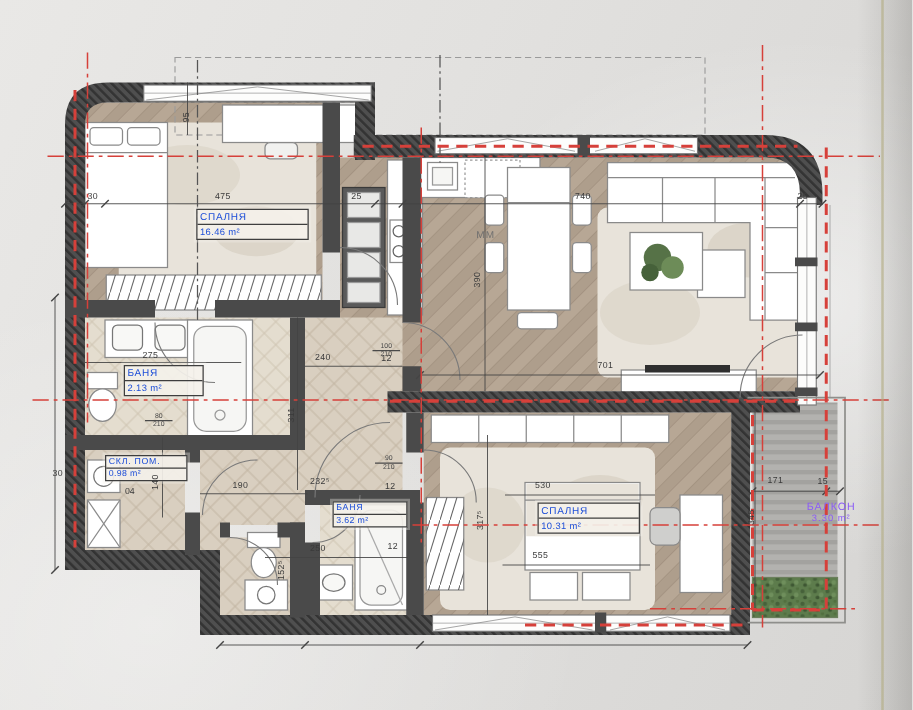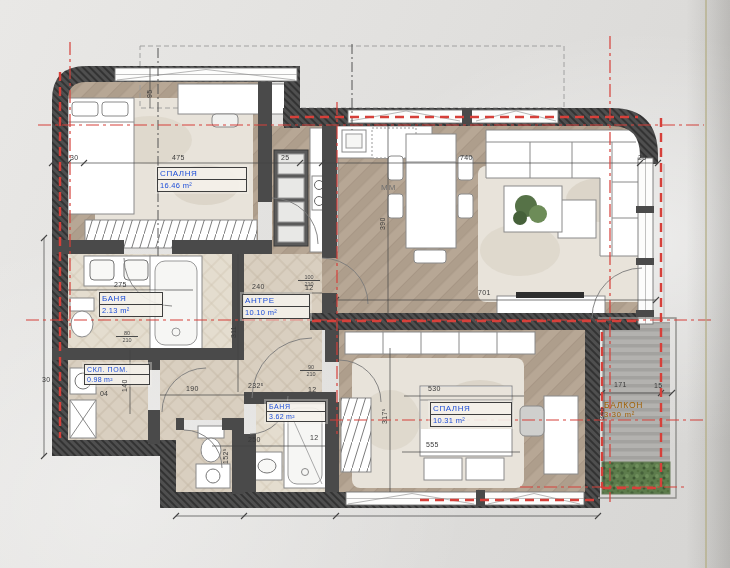--- a/index.html
+++ b/index.html
@@ -17,21 +17,21 @@
   .edge{position:absolute;right:0;top:0;width:44px;height:568px;
     background:linear-gradient(to right,rgba(60,58,52,0) 0%,rgba(60,58,52,.08) 45%,rgba(60,58,52,.2) 100%);}
   .edge-line{position:absolute;right:23px;top:0;width:2px;height:568px;background:#b4ae85;opacity:.65;}
 
   
   .rlabel{position:absolute;border:1px solid #3e3e3e;background:rgba(244,241,234,.92);
     color:#1d4ed8;box-shadow:0 0 0 2px rgba(244,241,234,.35);}
   .rlabel .rname{font-size:8px;letter-spacing:.6px;padding:1px 2px;border-bottom:1px solid #3e3e3e;white-space:nowrap;}
   .rlabel .rname.noline{border-bottom:0;padding-bottom:0;}
   .rlabel .rarea{font-size:7.5px;padding:1px 2px;letter-spacing:.3px;}
-  .plain-label{position:absolute;color:#a16207;letter-spacing:.8px;}
+  .plain-label{position:absolute;text-align:center;color:#8b5cf6;letter-spacing:.8px;padding-left:28px;}
   .plain-label .rname{font-size:8.5px;}
   .plain-label .rarea{font-size:7.5px;}
 
   
   .dim{position:absolute;font-size:7px;color:#3a3a3a;letter-spacing:.3px;white-space:nowrap;}
   .dim.v{transform:rotate(-90deg);transform-origin:0 0;}
   .tag{position:absolute;font-size:7px;color:#3a3a3a;}
   .mm{position:absolute;font-size:8px;color:#6f6f6f;letter-spacing:1px;}
   .door-size{position:absolute;width:22px;text-align:center;font-size:5.5px;line-height:1.15;color:#4a4a4a;}
   .door-size .dh{border-top:.5px solid #4a4a4a;display:block;}
@@ -342,24 +342,20 @@
   <div class="rname">СПАЛНЯ</div>
   <div class="rarea">16.46 m²</div>
 </div>
 
 
 <div class="rlabel" style="left:99px;top:292px;width:62px;">
   <div class="rname">БАНЯ</div>
   <div class="rarea">2.13 m²</div>
 </div>
 
-<div class="rlabel" style="left:242px;top:294px;width:66px;">
-  <div class="rname">АНТРЕ</div>
-  <div class="rarea">10.10 m²</div>
-</div>
 
 <div class="rlabel" style="left:84px;top:364px;width:64px;">
   <div class="rname" style="font-size:7px;">СКЛ. ПОМ.</div>
   <div class="rarea" style="font-size:7px;">0.98 m²</div>
 </div>
 <div class="tag" style="left:100px;top:390px;">04</div>
 
 <div class="rlabel" style="left:266px;top:401px;width:58px;">
   <div class="rname" style="font-size:7px;">БАНЯ</div>
   <div class="rarea" style="font-size:7px;">3.62 m²</div>

